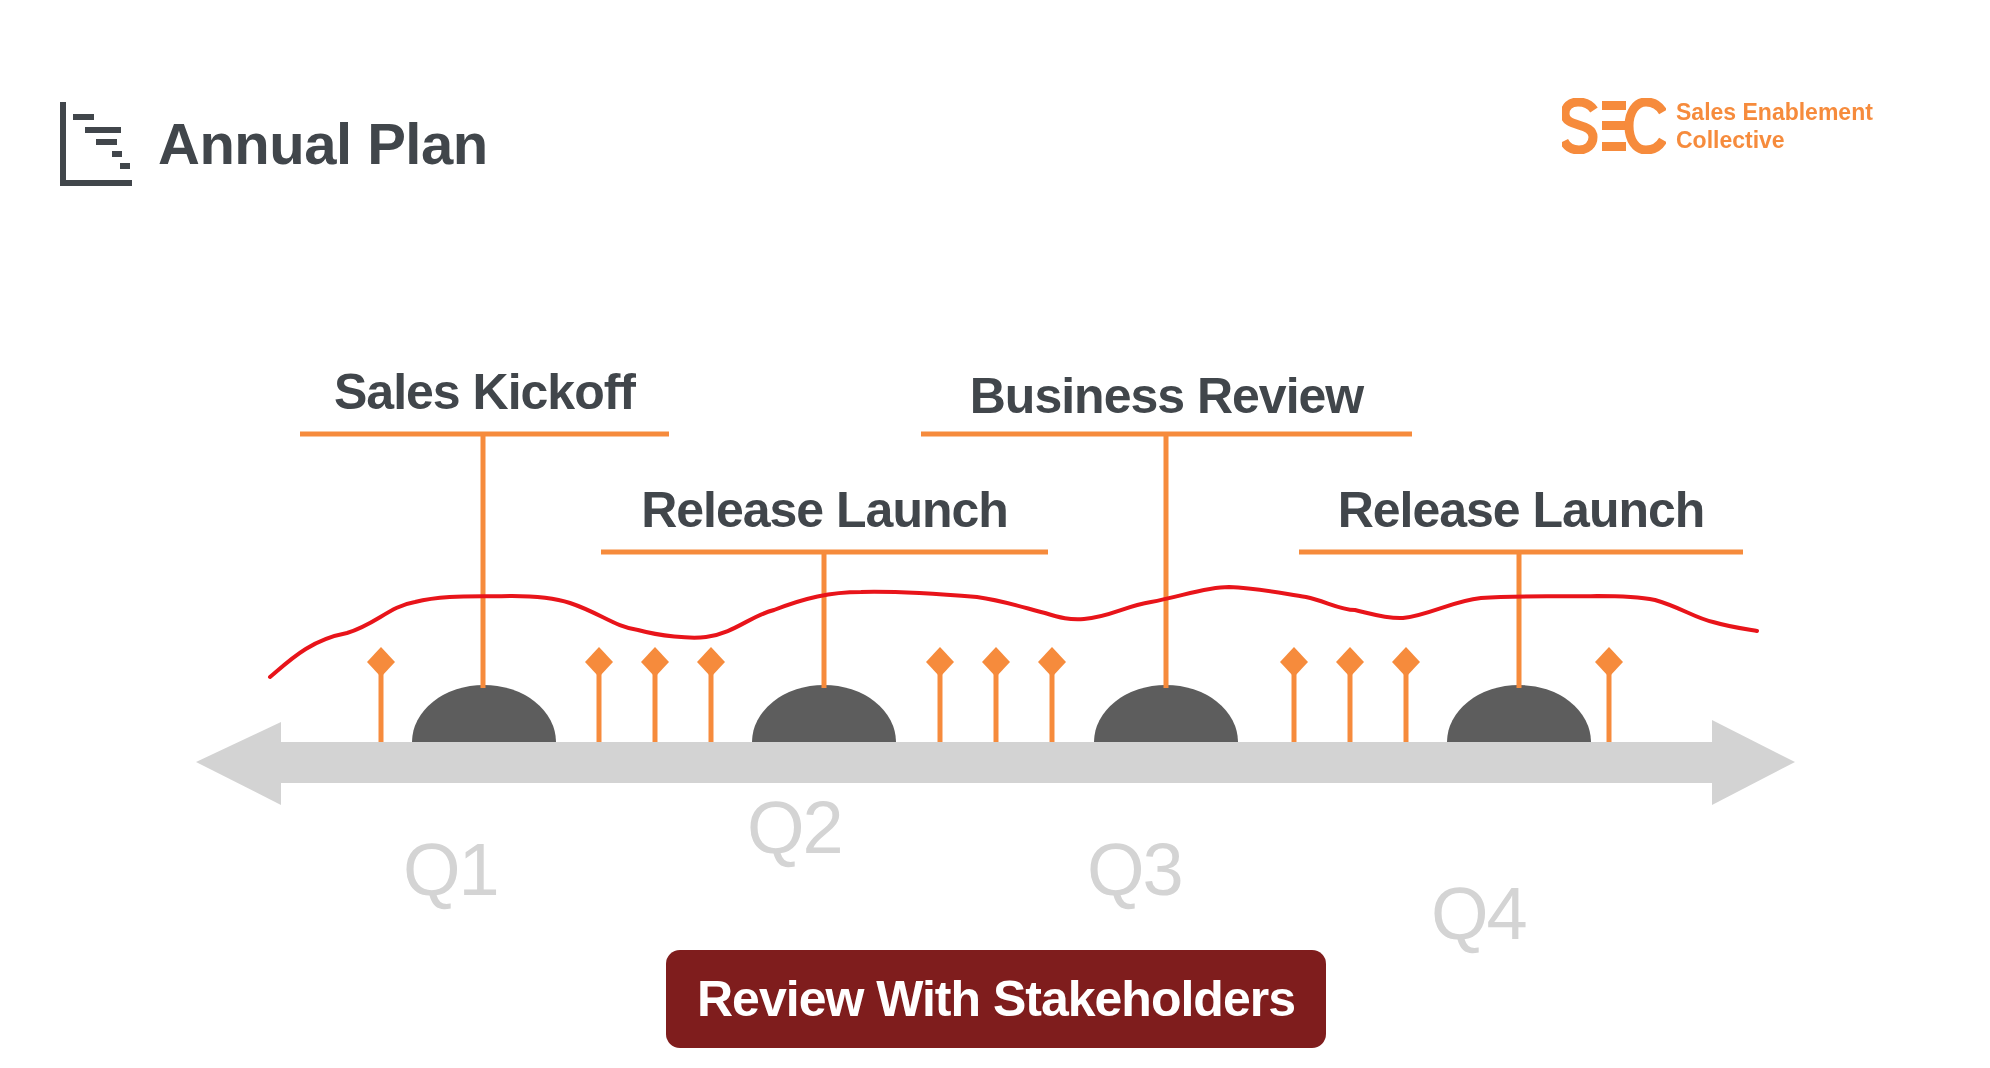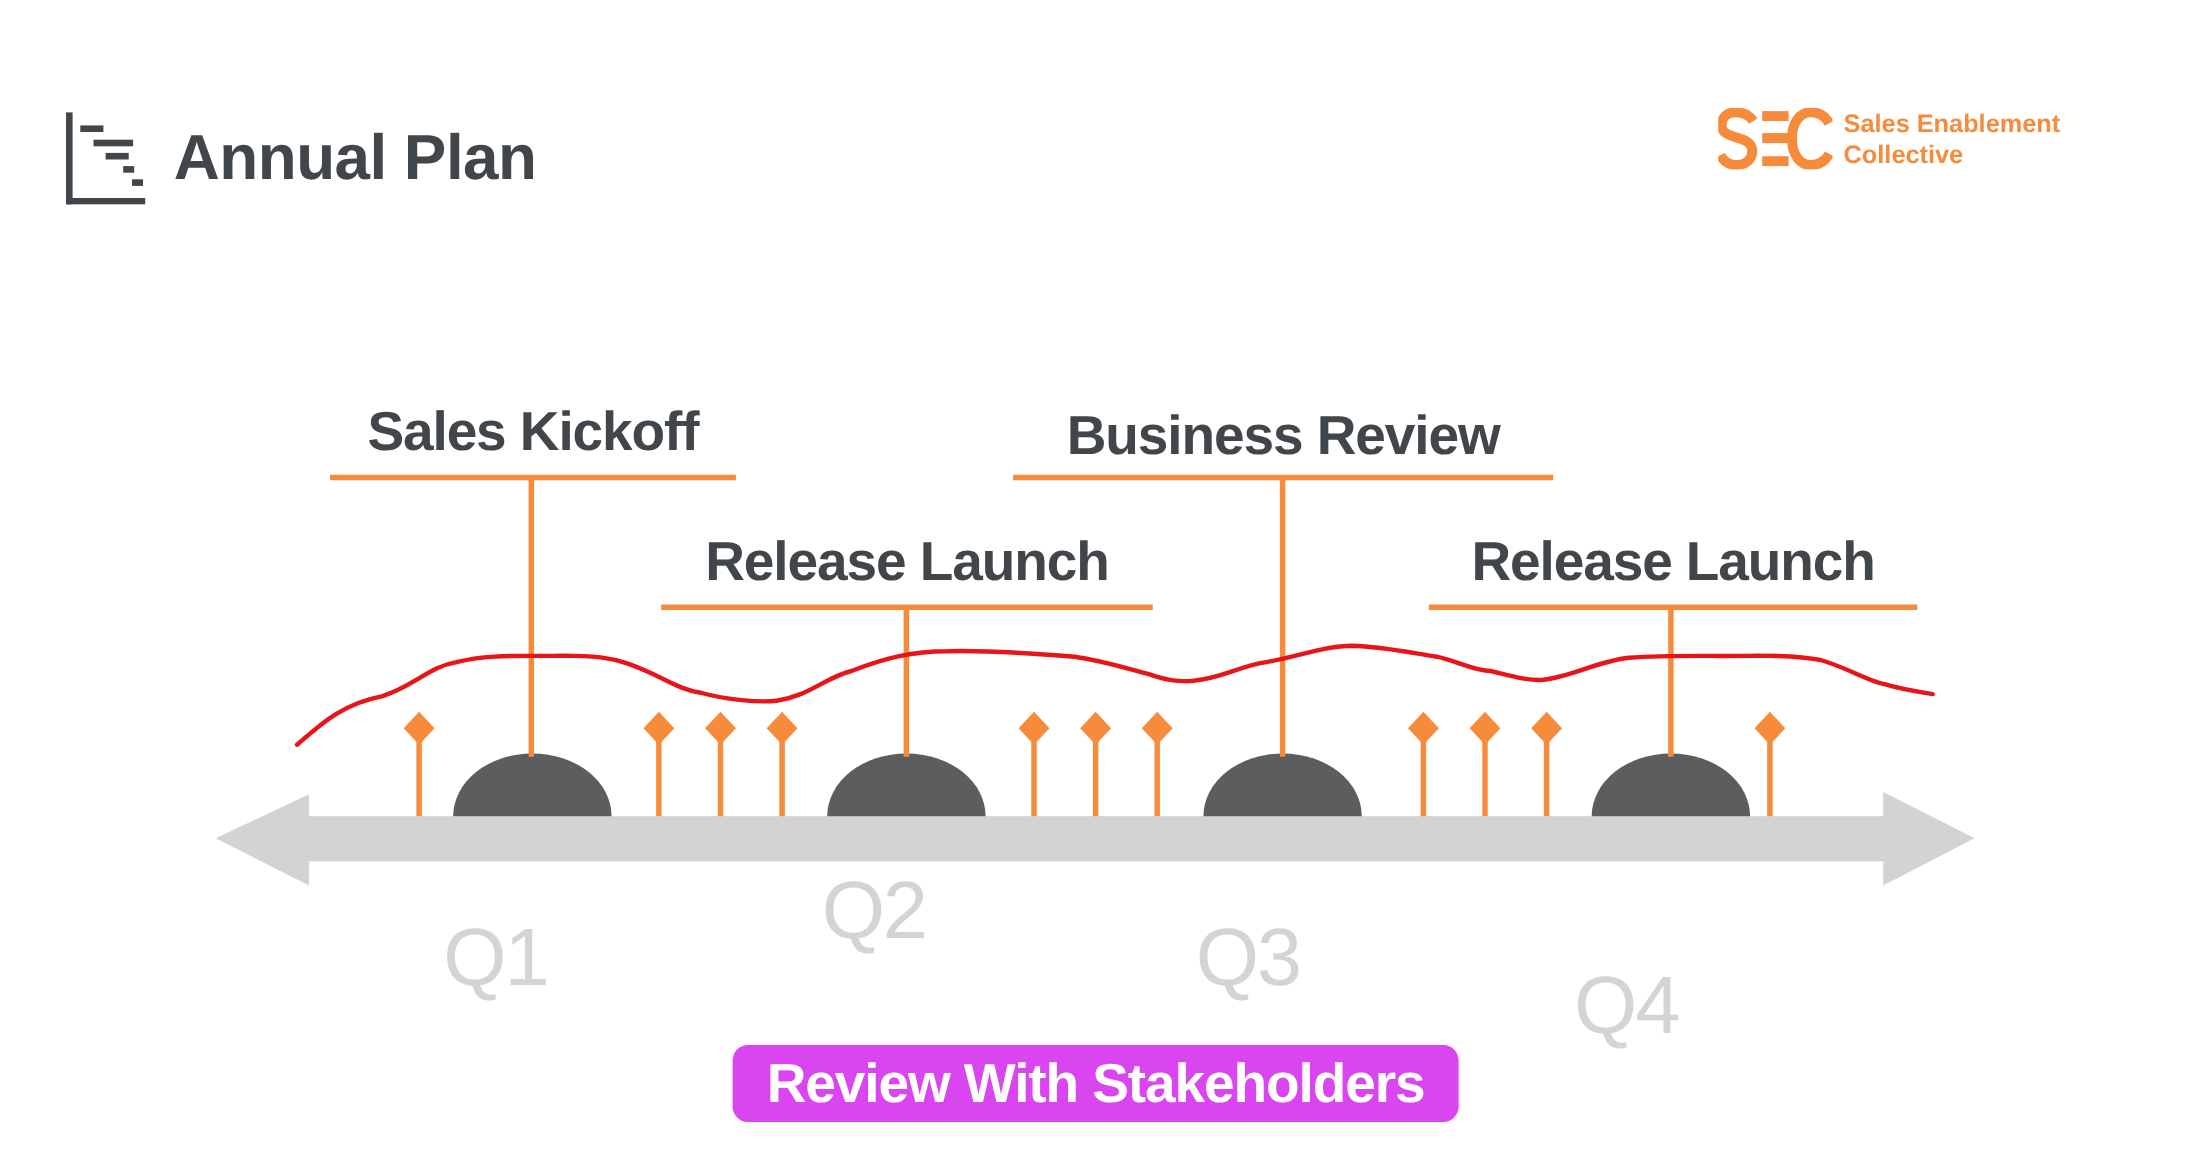--- a/index.html
+++ b/index.html
@@ -43,22 +43,22 @@
       text-align: center;
     }
     .quarter-label {
       font-size: 74px; font-weight: normal; color: #d4d4d4;
       white-space: nowrap; line-height: 80px; text-align: left;
       width: 160px; letter-spacing: -2px;
     }
 
     
     .cta-button {
-      left: 666px; top: 950px; width: 660px; height: 70px;
-      background: #d946ef; border-radius: 14px; border: none;
+      left: 666px; top: 950px; width: 660px; height: 98px;
+      background: #7f1d1d; border-radius: 14px; border: none;
       color: #ffffff; font-weight: bold; font-size: 50px;
       display: flex; align-items: center; justify-content: center;
       font-family: "Liberation Sans", "DejaVu Sans", sans-serif;
       letter-spacing: -1px; cursor: pointer; padding: 0;
     }
   </style>
 </head>
 <body>
 
 <div class="abs title-icon">

